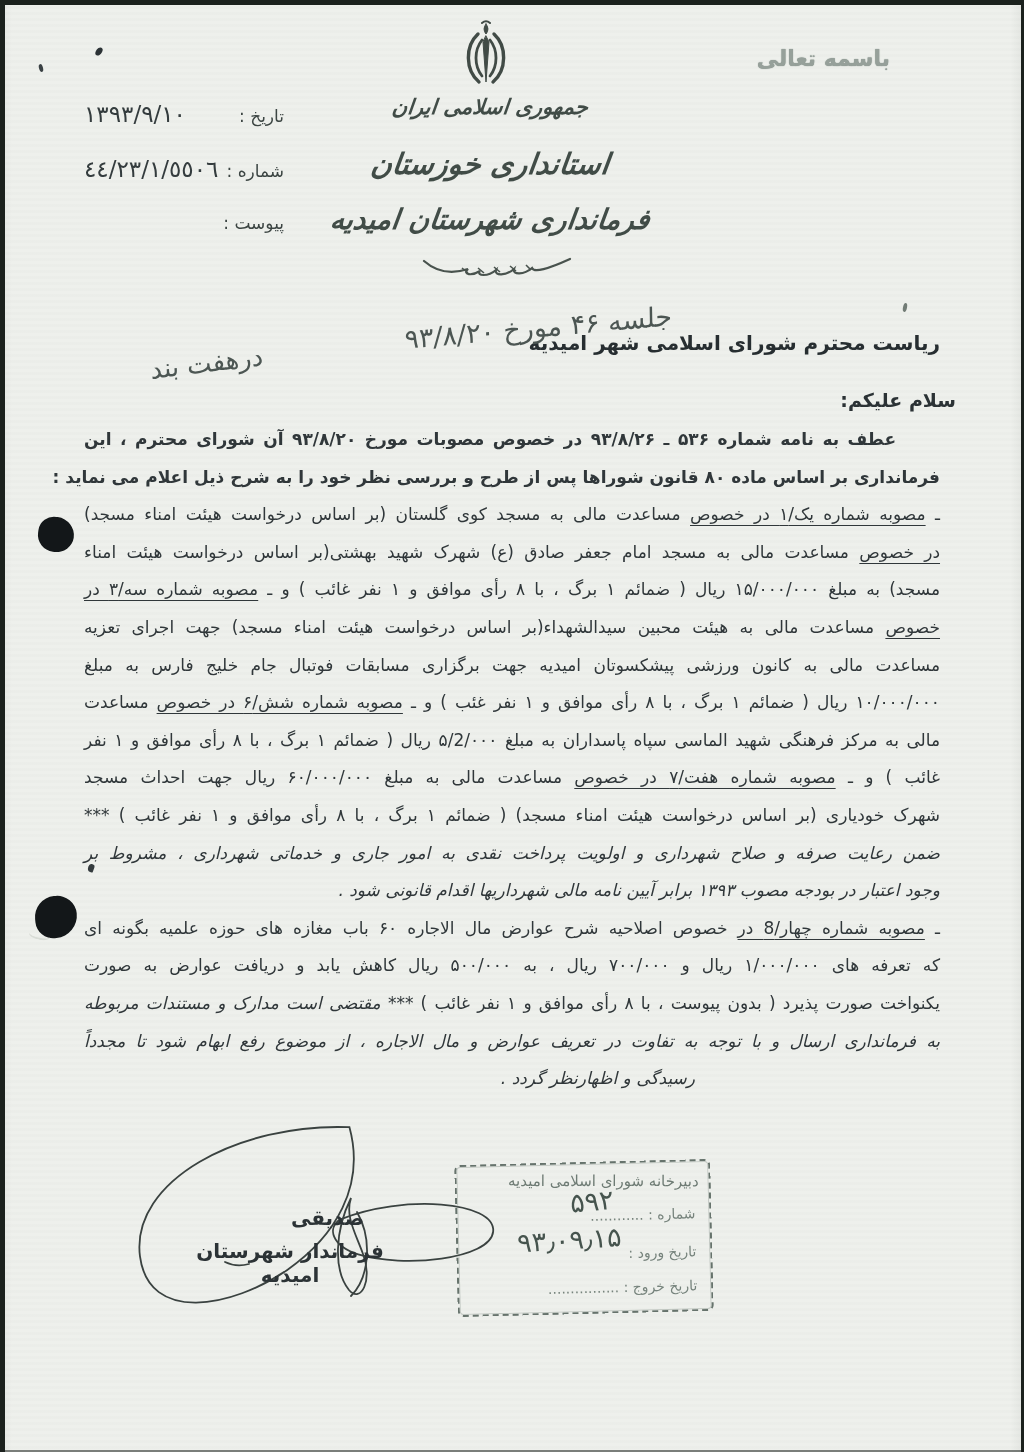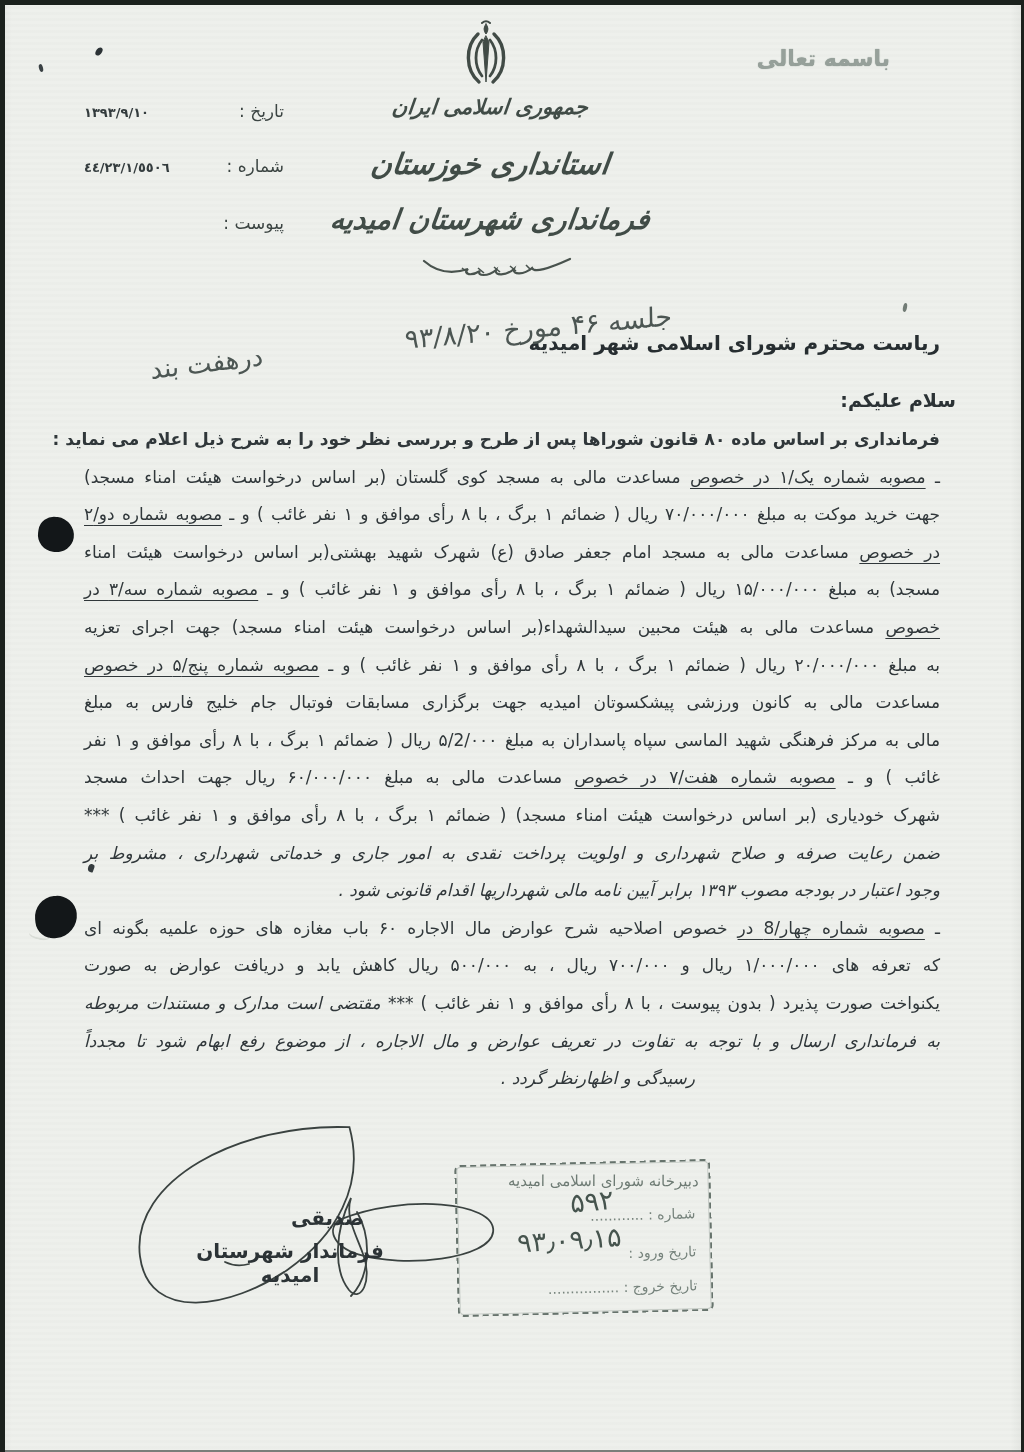--- a/index.html
+++ b/index.html
@@ -24,21 +24,21 @@
              color:#96a09a;text-shadow:0 0 1px #76837c;direction:rtl;}
   .lh{text-align:center;color:#414c47;font-weight:bold;font-style:italic;direction:rtl;}
   .lh1{left:360px;top:95px;width:260px;font-size:21px;transform:skewX(-6deg);}
   .lh2{left:350px;top:147px;width:280px;font-size:29px;transform:skewX(-7deg);}
   .lh3{left:325px;top:203px;width:330px;font-size:28px;transform:skewX(-7deg);}
 
   
   .meta-row{left:84px;width:200px;display:flex;justify-content:space-between;
             direction:rtl;color:#343c3e;font-size:17px;align-items:baseline;}
   .meta-row .lbl{color:#3c4543;text-align:right;}
-  .meta-row .val{font-size:13px;font-weight:bold;letter-spacing:.5px;}
+  .meta-row .val{font-size:23px;font-weight:normal;letter-spacing:.5px;}
   .row-date{top:101px;}
   .row-number{top:156px;}
   .row-attach{top:213px;justify-content:flex-start;}
 
   
   .recipient{right:84px;top:331px;font-size:20px;font-weight:bold;color:#272e31;direction:rtl;}
   .hand{color:#4c5653;font-family:"DejaVu Sans",sans-serif;}
   .hw1{left:404px;top:312px;font-size:27px;transform:rotate(-5deg) skewX(-4deg);direction:rtl;}
   .hw2{left:150px;top:348px;font-size:26px;transform:rotate(-7deg) skewX(-4deg);direction:rtl;}
   .salutation{right:68px;top:389px;font-size:19px;font-weight:bold;color:#2b3235;direction:rtl;}
@@ -134,28 +134,28 @@
   <div class="abs meta-row row-attach">
     <span class="lbl">پیوست :</span>
   </div>
 
   <div class="abs recipient">ریاست محترم شورای اسلامی شهر امیدیه</div>
   <div class="abs hand hw1">جلسه ۴۶ مورخ ۹۳/۸/۲۰</div>
   <div class="abs hand hw2">درهفت بند</div>
   <div class="abs salutation">سلام علیکم:</div>
 
   <div class="abs body-text">
+      <div class="line b" style="padding-right: 44px;"><span>عطف به نامه شماره ۵۳۶ ـ ۹۳/۸/۲۶ در خصوص مصوبات مورخ ۹۳/۸/۲۰ آن شورای محترم ، این</span></div>
       <div class="line b"><span>فرمانداری بر اساس ماده ۸۰ قانون شوراها پس از طرح و بررسی نظر خود را به شرح ذیل اعلام می نماید :</span></div>
       <div class="line"><span>ـ </span><span class="u">مصوبه شماره یک/۱ در خصوص</span><span> مساعدت مالی به مسجد کوی گلستان (بر اساس درخواست هیئت امناء مسجد)</span></div>
-      <div class="line"><span>جهت خرید موکت به مبلغ ۷۰/۰۰۰/۰۰۰ ریال ( ضمائم ۱ برگ ، با ۸ رأی موافق و ۱ نفر غائب ) و ـ </span><span class="u">مصوبه شماره دو/۲</span></div>
       <div class="line"><span class="u">در خصوص</span><span> مساعدت مالی به مسجد امام جعفر صادق (ع) شهرک شهید بهشتی(بر اساس درخواست هیئت امناء</span></div>
       <div class="line"><span>مسجد) به مبلغ ۱۵/۰۰۰/۰۰۰ ریال ( ضمائم ۱ برگ ، با ۸ رأی موافق و ۱ نفر غائب ) و ـ </span><span class="u">مصوبه شماره سه/۳ در</span></div>
       <div class="line"><span class="u">خصوص</span><span> مساعدت مالی به هیئت محبین سیدالشهداء(بر اساس درخواست هیئت امناء مسجد) جهت اجرای تعزیه</span></div>
-      <div class="line"><span>به مبلغ ۲۰/۰۰۰/۰۰۰ ریال ( ضمائم ۱ برگ ، با ۸ رأی موافق و ۱ نفر غائب ) و ـ </span><span class="u">مصوبه شماره پنج/۵ در خصوص</span></div>
       <div class="line"><span>مساعدت مالی به کانون ورزشی پیشکسوتان امیدیه جهت برگزاری مسابقات فوتبال جام خلیج فارس به مبلغ</span></div>
+      <div class="line"><span>۱۰/۰۰۰/۰۰۰ ریال ( ضمائم ۱ برگ ، با ۸ رأی موافق و ۱ نفر غئب ) و ـ </span><span class="u">مصوبه شماره شش/۶ در خصوص</span><span> مساعدت</span></div>
       <div class="line"><span>مالی به مرکز فرهنگی شهید الماسی سپاه پاسداران به مبلغ ۵/2/۰۰۰ ریال ( ضمائم ۱ برگ ، با ۸ رأی موافق و ۱ نفر</span></div>
       <div class="line"><span>غائب ) و ـ </span><span class="u">مصوبه شماره هفت/۷ در خصوص</span><span> مساعدت مالی به مبلغ ۶۰/۰۰۰/۰۰۰ ریال جهت احداث مسجد</span></div>
       <div class="line"><span>شهرک خودیاری (بر اساس درخواست هیئت امناء مسجد) ( ضمائم ۱ برگ ، با ۸ رأی موافق و ۱ نفر غائب ) ***</span></div>
       <div class="line"><span class="i">ضمن رعایت صرفه و صلاح شهرداری و اولویت پرداخت نقدی به امور جاری و خدماتی شهرداری ، مشروط بر</span></div>
       <div class="line align-right"><span class="i">وجود اعتبار در بودجه مصوب ۱۳۹۳ برابر آیین نامه مالی شهرداریها اقدام قانونی شود .</span></div>
       <div class="line"><span>ـ </span><span class="u">مصوبه شماره چهار/8 در</span><span> خصوص اصلاحیه شرح عوارض مال الاجاره ۶۰ باب مغازه های حوزه علمیه بگونه ای</span></div>
       <div class="line"><span>که تعرفه های ۱/۰۰۰/۰۰۰ ریال و ۷۰۰/۰۰۰ ریال ، به ۵۰۰/۰۰۰ ریال کاهش یابد و دریافت عوارض به صورت</span></div>
       <div class="line"><span>یکنواخت صورت پذیرد ( بدون پیوست ، با ۸ رأی موافق و ۱ نفر غائب ) *** </span><span class="i">مقتضی است مدارک و مستندات مربوطه</span></div>
       <div class="line"><span class="i">به فرمانداری ارسال  و با توجه به تفاوت در تعریف عوارض و مال الاجاره ، از موضوع رفع ابهام شود تا مجدداً</span></div>
       <div class="line align-right" style="padding-right: 245px;"><span class="i">رسیدگی و اظهارنظر گردد .</span></div>

